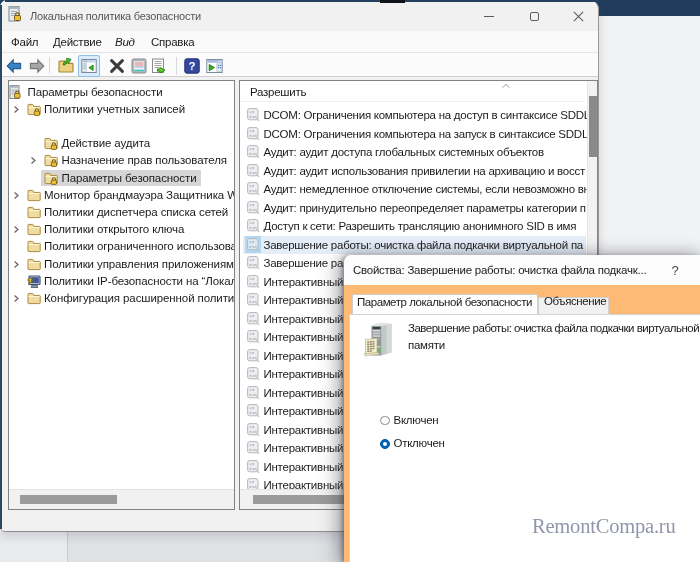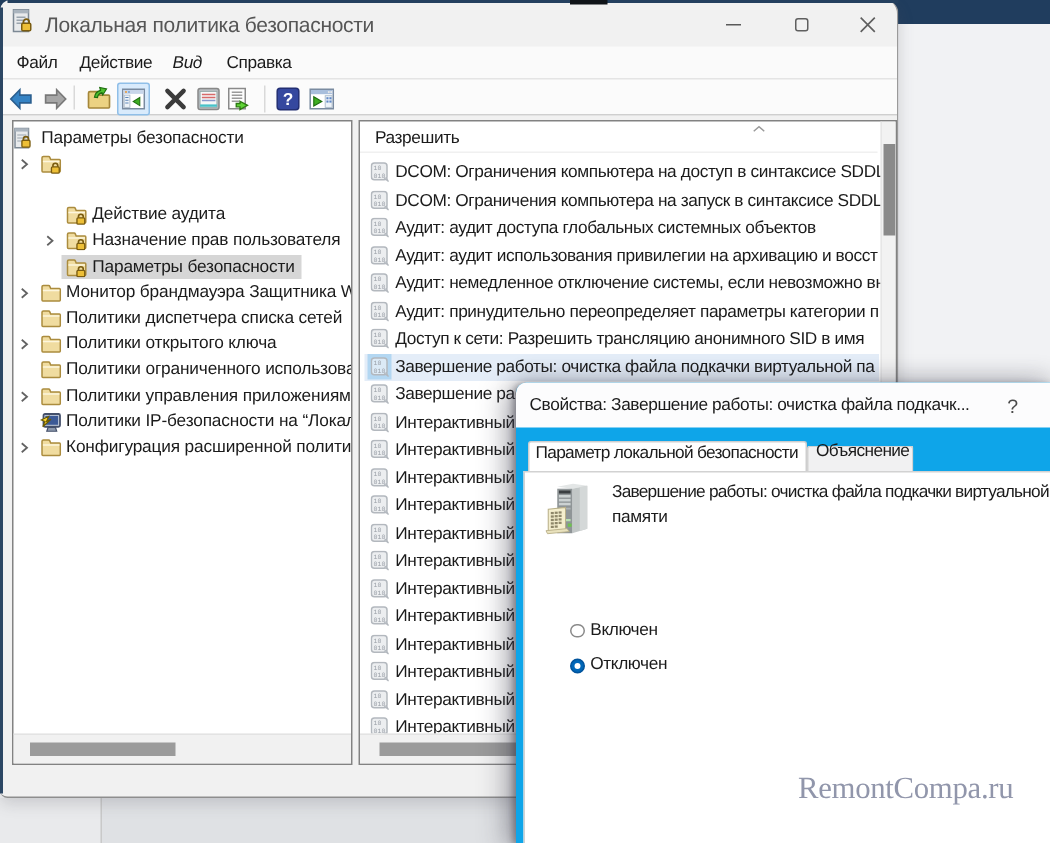--- a/index.html
+++ b/index.html
@@ -25,21 +25,21 @@
 
     <div id="titleicon" style="left:8px;top:6px;width:17px;height:17px;">
         <svg width="17" height="17" viewBox="0 0 17 17">
           <rect x="1" y="0.5" width="10" height="14.5" fill="#e8eaec" stroke="#7c8894" stroke-width="1"></rect>
           <rect x="1" y="0.5" width="10" height="2.4" fill="#aab4be"></rect>
           <path d="M3 5.5 h6 M3 7.5 h6 M3 9.5 h6" stroke="#9aa4ae" stroke-width="0.9"></path>
           <path d="M7.6 9.6 V8.7 a1.9 1.9 0 0 1 3.8 0 V9.6" stroke="#7a5c10" stroke-width="1.2" fill="none"></path>
           <rect x="6.5" y="9.5" width="6" height="5" rx="0.9" fill="#edbf37" stroke="#7a5c10" stroke-width="1"></rect>
         </svg>
       </div>
-    <div class="t12" style="left:30px;top:8px;font-size:14px;letter-spacing:-0.2px;color:#565656;">Локальная политика безопасности</div>
+    <div class="t12" style="left:30px;top:8px;font-size:11px;letter-spacing:-0.2px;color:#565656;">Локальная политика безопасности</div>
     <div style="left:483.5px;top:15.5px;width:10px;height:0;border-top:1.2px solid #5a5a5a;"></div>
     <div style="left:529.5px;top:11.5px;width:9px;height:9px;border:1.1px solid #5f5f5f;border-radius:2px;"></div>
     <svg style="left:573px;top:11px;" width="11" height="11" viewBox="0 0 11 11">
         <path d="M0.8 0.8 L10.2 10.2 M10.2 0.8 L0.8 10.2" stroke="#5f5f5f" stroke-width="1.1" fill="none"></path>
       </svg>
 
     <div style="left:1px;top:31px;width:597px;height:21px;background:#fafafa;"></div>
     <div class="t12" style="left:11px;top:34px;">Файл</div>
     <div class="t12" style="left:53px;top:34px;">Действие</div>
     <div class="t12" style="left:115px;top:34px;font-style:italic;">Вид</div>
@@ -116,20 +116,21 @@
       <div style="left:0;top:19.7px;width:227px;height:17px;">
           <svg style="left:3px;top:4px;" width="8" height="9" viewBox="0 0 8 9">
             <path d="M2.5 1.5 L6 4.5 2.5 7.5" stroke="#636363" stroke-width="1.2" fill="none"></path>
           </svg>
           <svg style="left:18px;top:2px;" width="14" height="13" viewBox="0 0 14 13">
             <path d="M1 3.2 L1 11 Q1 11.6 1.6 11.6 L12.6 11.6 Q13.2 11.6 13.2 11 L13.2 4 Q13.2 3.4 12.6 3.4 L6.8 3.4 6.2 1.9 Q6 1.4 5.4 1.4 L1.9 1.4 Q1 1.4 1 2.2 Z" fill="#f0dca0" stroke="#ab8c3e" stroke-width="1"></path>
             <path d="M1.6 4.6 L12.6 4.6" stroke="#fdf6dd" stroke-width="1" fill="none"></path>
             <path d="M8.3 8.3 V7.4 a1.6 1.6 0 0 1 3.2 0 V8.3" stroke="#7a5c10" stroke-width="1.1" fill="none"></path>
             <rect x="7.3" y="8.2" width="5.2" height="4.2" rx="0.8" fill="#edbf37" stroke="#7a5c10" stroke-width="0.9"></rect>
           </svg>
+          <div class="t12" style="left:35px;top:0;">Политики учетных записей</div>
         </div>
       <div style="left:0;top:54.1px;width:227px;height:17px;">
           <svg style="left:35px;top:2px;" width="14" height="13" viewBox="0 0 14 13">
             <path d="M1 3.2 L1 11 Q1 11.6 1.6 11.6 L12.6 11.6 Q13.2 11.6 13.2 11 L13.2 4 Q13.2 3.4 12.6 3.4 L6.8 3.4 6.2 1.9 Q6 1.4 5.4 1.4 L1.9 1.4 Q1 1.4 1 2.2 Z" fill="#f0dca0" stroke="#ab8c3e" stroke-width="1"></path>
             <path d="M1.6 4.6 L12.6 4.6" stroke="#fdf6dd" stroke-width="1" fill="none"></path>
             <path d="M8.3 8.3 V7.4 a1.6 1.6 0 0 1 3.2 0 V8.3" stroke="#7a5c10" stroke-width="1.1" fill="none"></path>
             <rect x="7.3" y="8.2" width="5.2" height="4.2" rx="0.8" fill="#edbf37" stroke="#7a5c10" stroke-width="0.9"></rect>
           </svg>
           <div class="t12" style="left:52.5px;top:0;">Действие аудита</div>
         </div>
@@ -423,21 +424,21 @@
       <div style="left:348.5px;top:15px;width:8.5px;height:61px;background:#8a8a8a;"></div>
       <div style="left:0;top:408px;width:347px;height:20px;background:#f1f1f1;border-top:1px solid #e3e3e3;"></div>
             <div style="left:13px;top:413.5px;width:334px;height:9.5px;background:#9b9b9b;"></div>
     </div>
   </div>
 
   <div style="left:5px;top:0;width:594px;height:2px;background:#24405f;"></div>
   <div style="left:380px;top:0;width:25px;height:2.5px;background:#101418;"></div>
   <div style="left:0;top:5px;width:2px;height:524px;background:#2c4764;"></div>
 
-  <div id="dlg" style="left:343.5px;top:255px;width:357px;height:307px;background:#0ea5e9;
+  <div id="dlg" style="left:343.5px;top:255px;width:357px;height:307px;background:#fdba74;
        border-top-left-radius:7px;box-shadow:-2px 1px 4px rgba(50,50,62,.42),-8px 4px 18px rgba(60,60,75,.36),0 -5px 14px rgba(60,60,75,.20);">
     <div style="left:0;top:0;width:100%;height:30px;background:#fcfcfd;border-top-left-radius:7px;"></div>
     <div class="t12" style="left:9.5px;top:7px;">Свойства: Завершение работы: очистка файла подкачк...</div>
     <div class="t12" style="left:328px;top:7px;color:#4a4a4a;font-size:13px;">?</div>
 
     <div style="left:8.5px;top:39px;width:186px;height:20px;background:#fff;border:1px solid #cecece;border-bottom:none;border-radius:2px 2px 0 0;z-index:3;"></div>
     <div class="t12" style="left:13.5px;top:39px;z-index:4;letter-spacing:-0.45px;">Параметр локальной безопасности</div>
     <div style="left:194.5px;top:41.5px;width:71px;height:17.5px;background:#f1f1f2;border:1px solid #d2d2d2;border-bottom:none;border-radius:2px 2px 0 0;z-index:2;"></div>
     <div class="t12" style="left:200.5px;top:38px;z-index:4;letter-spacing:-0.4px;">Объяснение</div>
 

